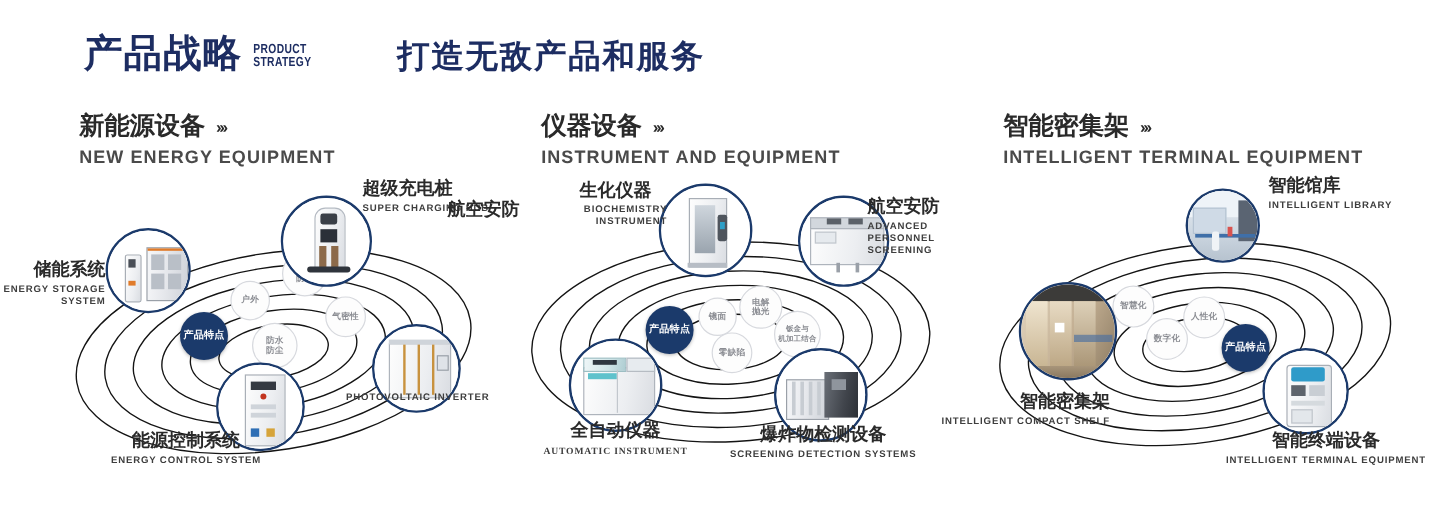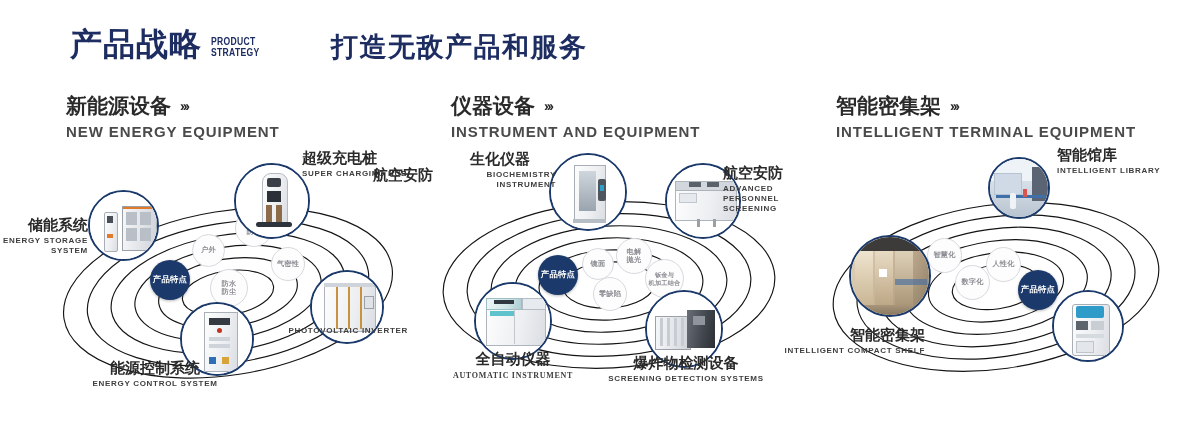--- a/index.html
+++ b/index.html
@@ -287,21 +287,21 @@
         <div class="pv" style="left:27px;top:26px;width:3px;height:28px;background:#c7ccd2;"></div>
         <div class="pv" style="left:34px;top:26px;width:3px;height:28px;background:#c7ccd2;"></div>
         <div class="pv" style="left:46px;top:24px;width:12px;height:9px;background:#8f959d;"></div>
       </div>
     </div>
 
     <div class="lab r" style="left:-80px;top:12px;width:100px;">
       <div class="cn">航空安防</div>
     </div>
     <div class="lab" style="left:57px;top:-4px;">
-      <div class="cn" style="text-align:left;">生化仪器</div>
+      <div class="cn" style="text-align:center;">生化仪器</div>
       <div class="en" style="white-space:normal;width:72px;text-align:right;margin-left:14px;">BIOCHEMISTRY INSTRUMENT</div>
     </div>
     <div class="lab" style="left:310px;top:10px;">
       <div class="cn">航空安防</div>
       <div class="en" style="white-space:normal;width:96px;">ADVANCED PERSONNEL SCREENING</div>
     </div>
     <div class="lab c" style="left:20px;top:197px;width:160px;font-family:Liberation Serif, serif;">
       <div class="cn">全自动仪器</div>
       <div class="en">AUTOMATIC INSTRUMENT</div>
     </div>
@@ -371,15 +371,19 @@
     </div>
 
     <div class="lab" style="left:257px;top:-8px;">
       <div class="cn">智能馆库</div>
       <div class="en">INTELLIGENT LIBRARY</div>
     </div>
     <div class="lab r" style="left:-20px;top:172px;width:145px;">
       <div class="cn">智能密集架</div>
       <div class="en" style="white-space:normal;">INTELLIGENT COMPACT SHELF</div>
     </div>
+    <div class="lab c" style="left:210px;top:205px;width:190px;">
+      <div class="cn">智能终端设备</div>
+      <div class="en">INTELLIGENT TERMINAL EQUIPMENT</div>
+    </div>
   </div>
 
 </div>
 
 </body></html>

